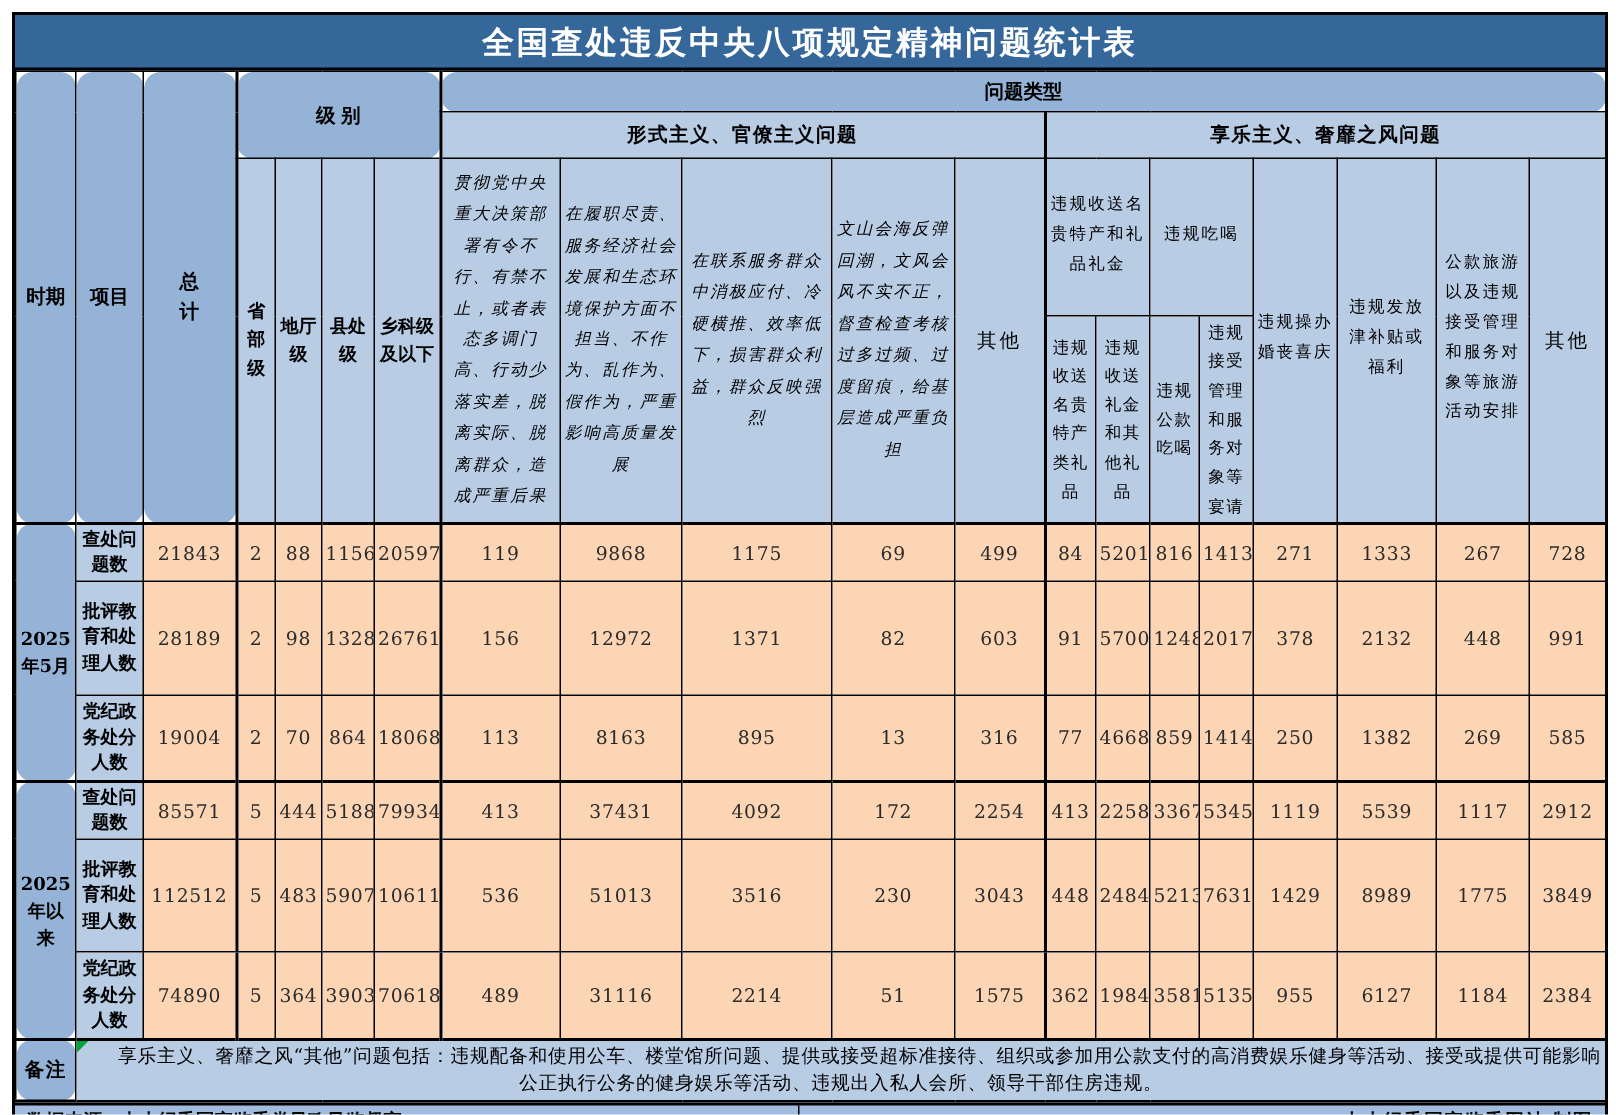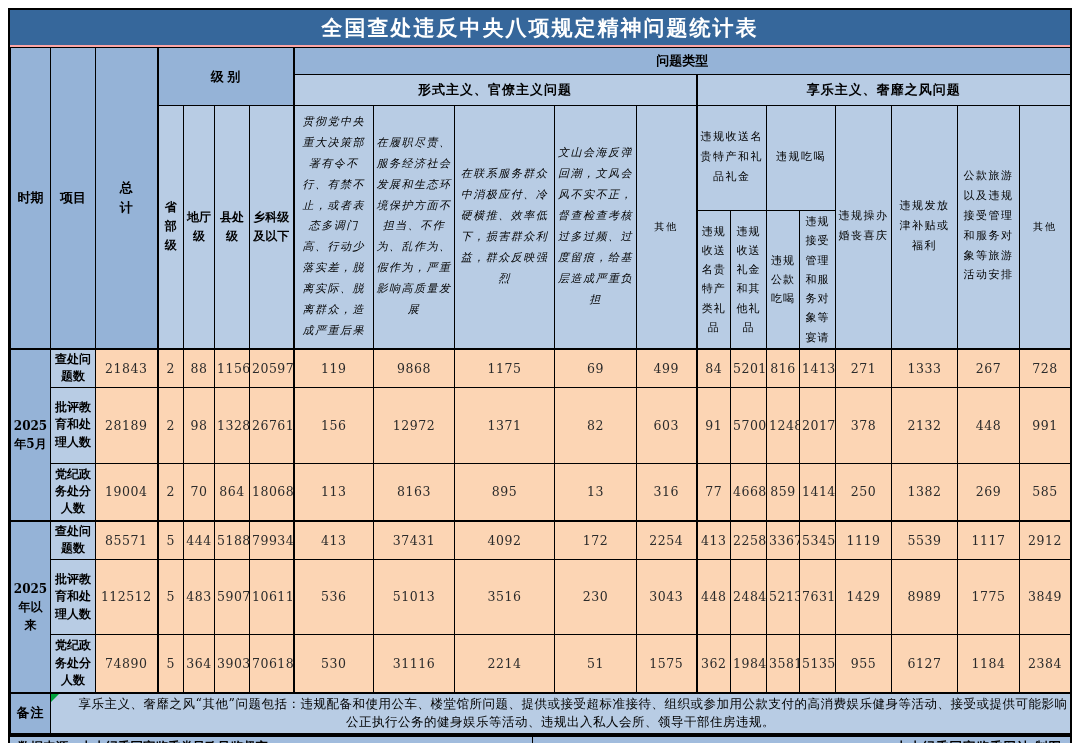--- a/index.html
+++ b/index.html
@@ -5,34 +5,34 @@
   html,body{margin:0;padding:0;}
   body{
     width:1080px;height:743px;background:#ffffff;overflow:hidden;position:relative;
     font-family:"Liberation Sans",sans-serif;color:#000;
   }
   .sheet{
     position:absolute;left:8px;top:8px;width:1064px;box-sizing:border-box;
     border:2px solid #000;background:#fff;
   }
   .titlebar{
-    height:35px;background:#36679B;border-bottom:2px solid #fca5a5;
+    height:35px;background:#36679B;border-bottom:2px solid #000000;
     display:flex;align-items:center;justify-content:center;
     color:#fff;font-family:Liberation Mono, monospace;
     font-size:21px;font-weight:bold;letter-spacing:2px;
   }
   table.main{
     border-collapse:collapse;table-layout:fixed;width:1060px;
   }
   table.main td{
     border:1px solid #000;text-align:center;vertical-align:middle;
     padding:1px 2px;overflow:hidden;box-sizing:border-box;
   }
   
-  .mid{background:#95B3D7;}
+  .mid{background:#95B3D7;border-radius:11px;}
   .light{background:#B8CCE4;margin-top:32px;}
   .data{background:#FCD5B4;}
   
   .vr{border-right:2px solid #000 !important;}
   .hb{border-bottom:2px solid #000 !important;}
   tr.bsep td{border-top:2px solid #000 !important;}
   tr.remark-row td{border-top:2px solid #000 !important;border-bottom:2px solid #000 !important;}
   
   .h-main{font-weight:bold;font-size:13px;}
   .h-band{font-weight:bold;font-size:13px;letter-spacing:1px;}
@@ -43,21 +43,21 @@
     text-align:justify;text-justify:inter-character;padding:2px 4px;font-style:italic;
   }
   .h-group{
     font-family:Liberation Mono, monospace;font-size:11px;
     letter-spacing:1.5px;line-height:1.8;text-align:center;padding:2px 3px;
   }
   .h-sub{
     font-family:"DejaVu Serif","Liberation Serif",serif;font-size:11px;
     letter-spacing:1px;line-height:1.75;text-align:center;padding:2px 1px;
   }
-  .h-other{font-family:"DejaVu Serif","Liberation Serif",serif;font-size:10px;letter-spacing:2px;}
+  .h-other{font-family:"DejaVu Serif","Liberation Serif",serif;font-size:13px;letter-spacing:2px;}
   .period-cell{font-family:"DejaVu Serif","Liberation Serif",serif;font-weight:bold;font-size:12px;line-height:1.5;}
   .rowlabel{font-weight:bold;font-size:12px;line-height:1.45;padding:1px 4px;}
   .num{font-family:"DejaVu Serif","Liberation Serif",serif;font-size:12.5px;color:#2b2b2b;letter-spacing:0.5px;}
   .vtext{display:inline-block;width:1.1em;line-height:1.5;}
   .remark-label{font-weight:bold;font-size:13px;letter-spacing:1px;}
   .remark-text{
     font-family:"DejaVu Serif","Liberation Serif",serif;font-size:12.5px;
     text-align:left;line-height:1.45;padding:3px 10px 3px 8px;letter-spacing:0.5px;
     position:relative;
   }
@@ -251,21 +251,21 @@
       <td class="data num">1775</td>
       <td class="data num">3849</td>
     </tr>
     <tr style="height:59px">
       <td class="light rowlabel">党纪政务处分人数</td>
       <td class="data num vr">74890</td>
       <td class="data num">5</td>
       <td class="data num">364</td>
       <td class="data num">3903</td>
       <td class="data num vr">70618</td>
-      <td class="data num">530</td>
+      <td class="data num">489</td>
       <td class="data num">31116</td>
       <td class="data num">2214</td>
       <td class="data num">51</td>
       <td class="data num vr">1575</td>
       <td class="data num">362</td>
       <td class="data num">19840</td>
       <td class="data num">3581</td>
       <td class="data num">5135</td>
       <td class="data num">955</td>
       <td class="data num">6127</td>

